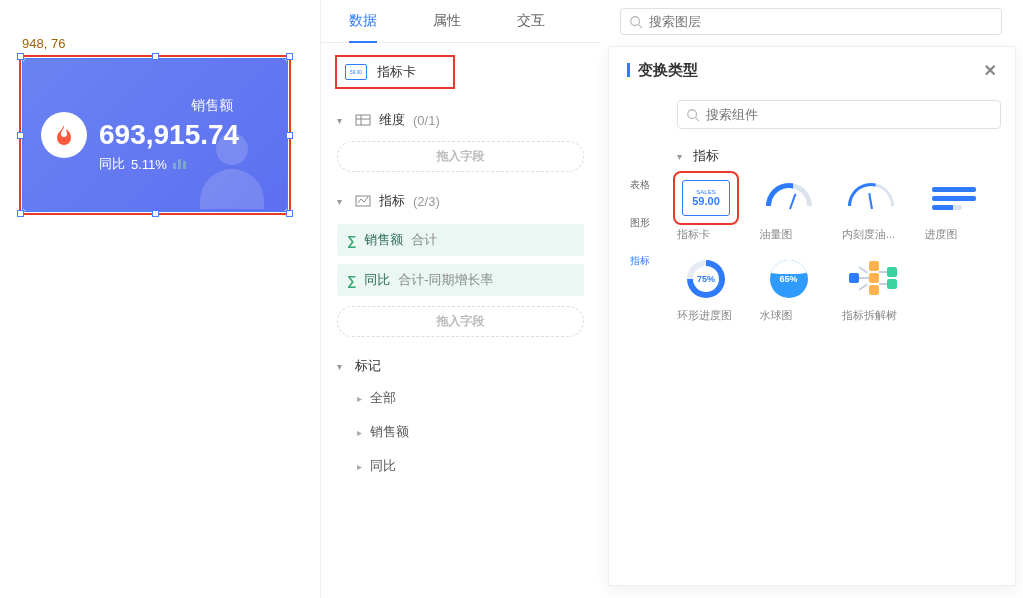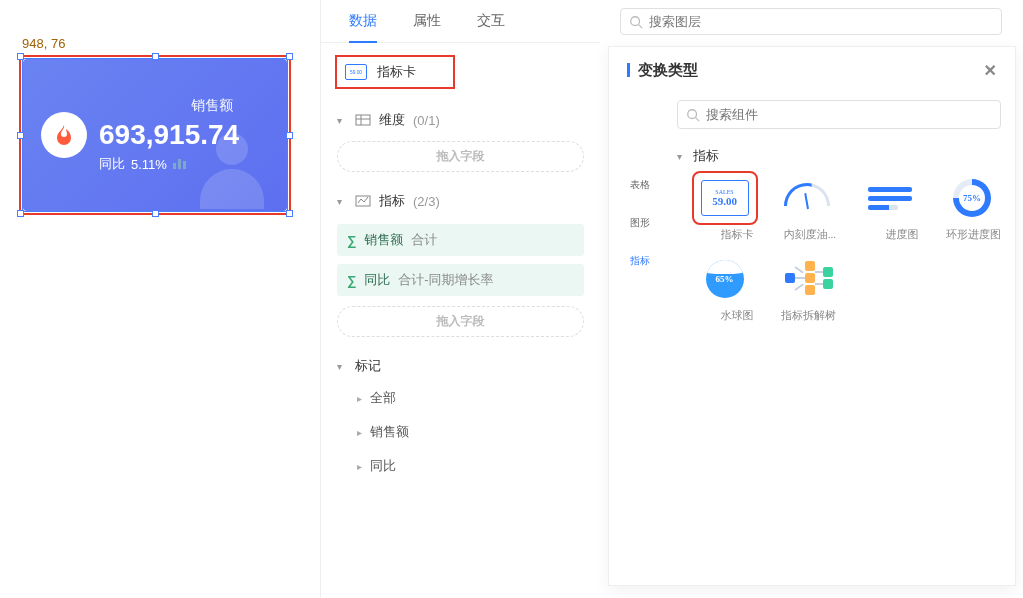--- a/index.html
+++ b/index.html
@@ -88,20 +88,21 @@
 .config {
   position: absolute;
   left: 320px; top: 0;
   width: 280px; height: 598px;
   border-left: 1px solid #eee;
   background: #fff;
 }
 .tabs {
   display: flex; border-bottom: 1px solid #eee;
   padding: 0 10px;
+  gap: 20px;
 }
 .tab {
   padding: 12px 18px;
   font-size: 14px;
   color: #666;
   cursor: pointer;
   position: relative;
 }
 .tab.active { color: #2f7bff; }
 .tab.active::after {
@@ -242,23 +243,22 @@
   font-size: 13px; color: #333;
   padding: 4px 0 10px;
 }
 
 .grid {
   display: grid;
   grid-template-columns: repeat(4, 1fr);
   gap: 14px 6px;
 }
 .comp {
-  display: flex; flex-direction: column; align-items: flex-end;
+  display: flex; flex-direction: column; align-items: flex-start;
   cursor: pointer;
-  font-family: Liberation Serif, serif;
 }
 .comp .thumb {
   width: 58px; height: 46px;
   display: flex; align-items: center; justify-content: center;
   border-radius: 4px;
 }
 .comp.sel .thumb { outline: 2px solid #e83a2a; outline-offset: 2px; }
 .comp .lbl { font-size: 11px; color: #888; margin-top: 6px; white-space: nowrap; overflow: hidden; text-overflow: ellipsis; max-width: 64px; text-align: center; }
 
 
@@ -498,20 +498,30 @@
         <div class="comp sel">
           <div class="thumb">
             <div class="g-metric-card">
               <span class="t">SALES</span>
               <span class="v">59.00</span>
             </div>
           </div>
           <div class="lbl">指标卡</div>
         </div>
 
+        <div class="comp">
+          <div class="thumb">
+            <div class="gauge">
+              <div class="gauge-arc"></div>
+                <div class="gauge-arc fill"></div>
+              <div class="gauge-needle" style="transform:rotate(20deg)"></div>
+            </div>
+          </div>
+          <div class="lbl">油量图</div>
+        </div>
 
         <div class="comp">
           <div class="thumb">
             <div class="gauge inner">
               <div class="gauge-arc"></div>
                 <div class="gauge-arc fill"></div>
               <div class="gauge-needle" style="transform:rotate(-10deg)"></div>
             </div>
           </div>
           <div class="lbl">内刻度油...</div>

